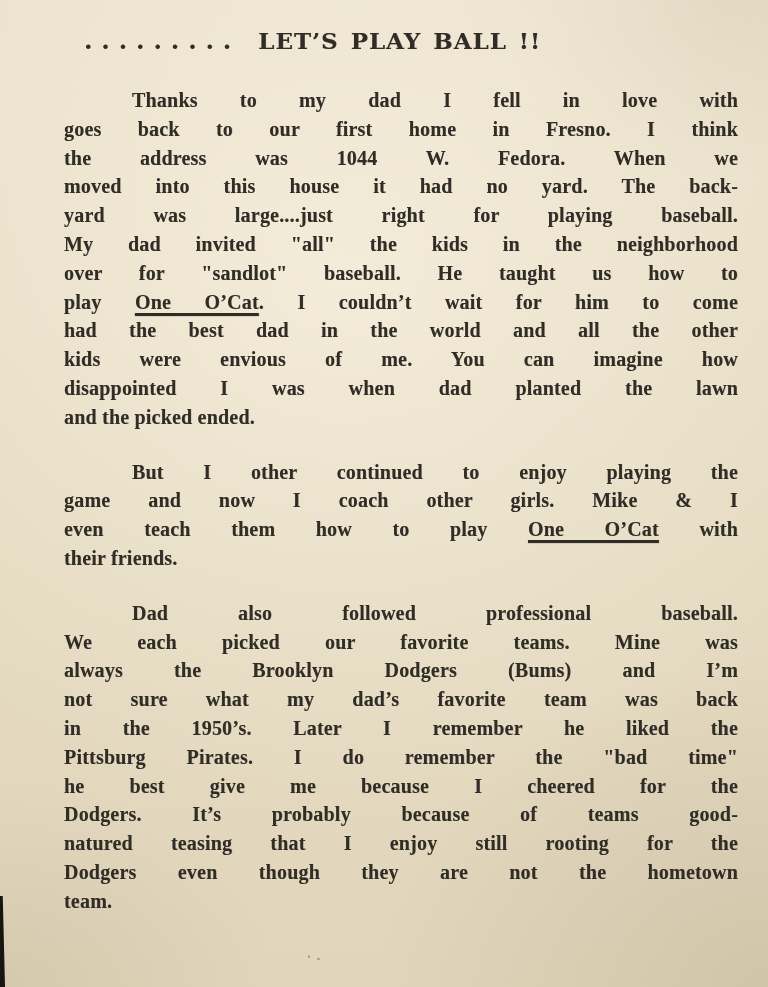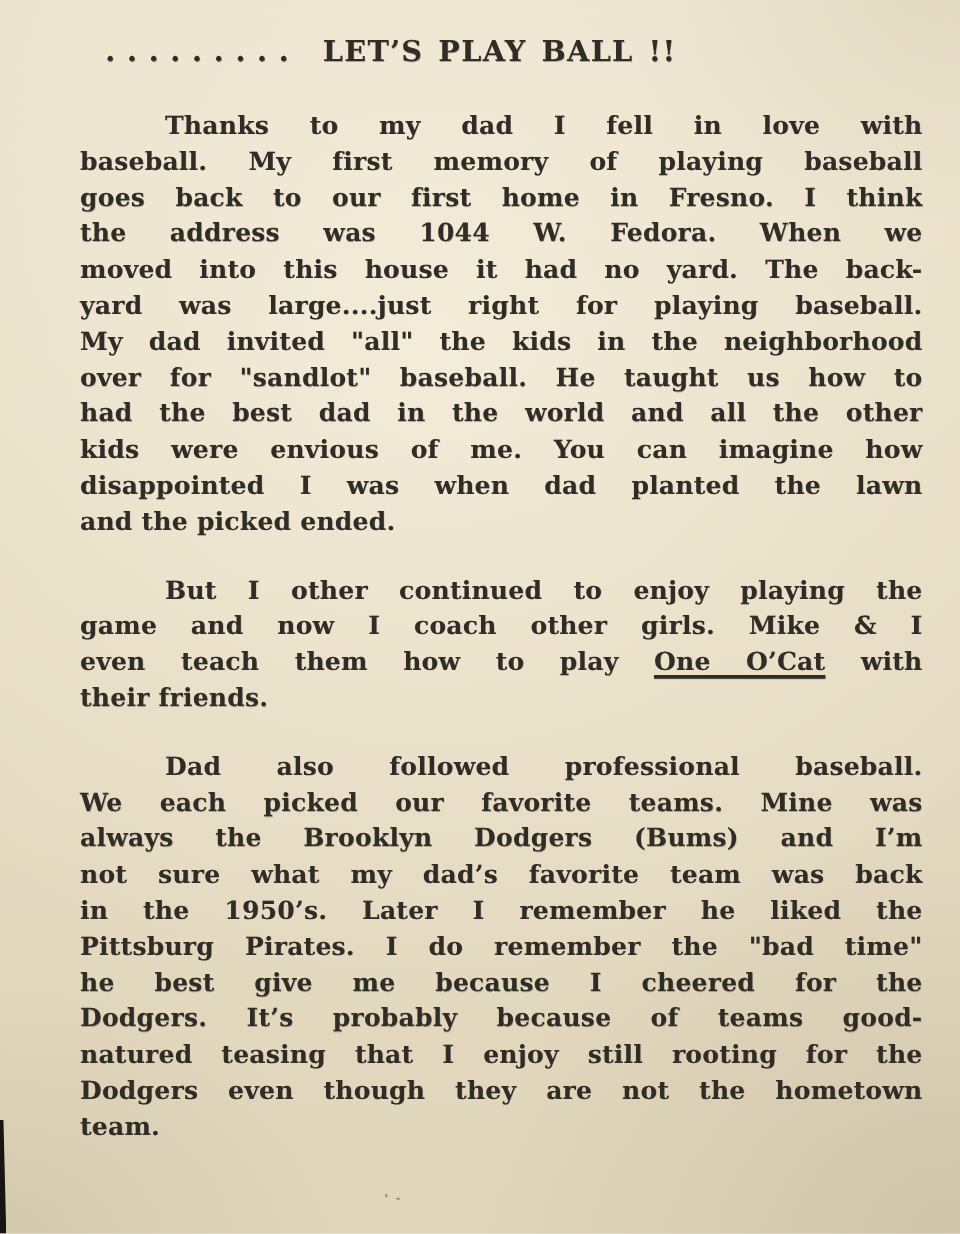--- a/index.html
+++ b/index.html
@@ -40,20 +40,21 @@
   .body-text {
     position: absolute;
     left: 64px;
     right: 30px;
     top: 86px;
     font-weight: 700;
     font-size: 20px;
     line-height: 28.8px;
     letter-spacing: 0.2px;
     text-shadow: 0.35px 0.35px 0 rgba(48,44,38,0.32);
+    font-family: Liberation Serif, serif;
   }
   .paragraph + .paragraph { margin-top: 26px; }
   .line {
     text-align: justify;
     text-align-last: justify;
     white-space: normal;
   }
   .line.first { text-indent: 68px; }
   .line.final { text-align-last: left; }
   .line u {
@@ -81,27 +82,27 @@
 </head>
 <body>
 
 <div class="page">
   <div class="title-line">
     <span class="title-dots">.........</span><span class="title-text">LET’S PLAY BALL !!</span>
   </div>
   <div class="body-text" id="paragraphs">
       <div class="paragraph">
         <div class="line first">Thanks to my dad I fell in love with</div>
-        <div class="line">baseball.  My first memory of playing baseball</div>
         <div class="line">goes back to our first home in Fresno.  I think</div>
         <div class="line">the address was 1044 W. Fedora.  When we</div>
         <div class="line">moved into this house it had no yard.  The back-</div>
         <div class="line">yard was large....just right for playing baseball.</div>
         <div class="line">My dad invited "all" the kids in the neighborhood</div>
         <div class="line">over for "sandlot" baseball.  He taught us how to</div>
+        <div class="line">play <u>One O’Cat</u>.  I couldn’t wait for him to come</div>
         <div class="line">had the best dad in the world and all the other</div>
         <div class="line">kids were envious of me.  You can imagine how</div>
         <div class="line">disappointed I was when dad planted the lawn</div>
         <div class="line final">and the picked ended.</div>
       </div>
       <div class="paragraph">
         <div class="line first">But I other continued to enjoy playing the</div>
         <div class="line">game and now I coach other girls.  Mike &amp; I</div>
         <div class="line">even teach them how to play <u>One O’Cat</u> with</div>
         <div class="line final">their friends.</div>

